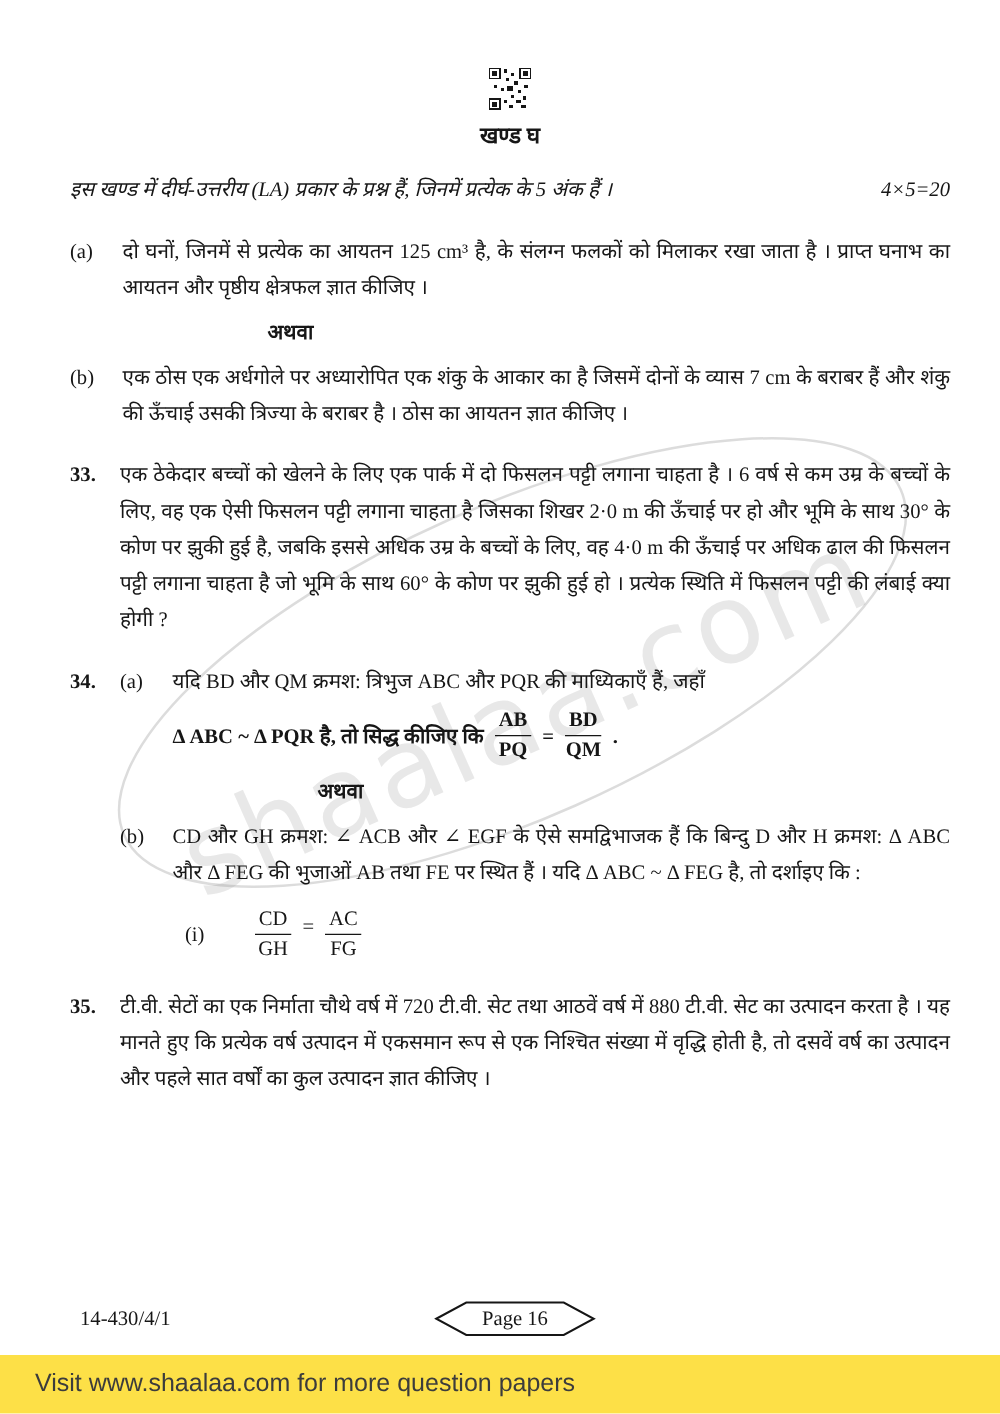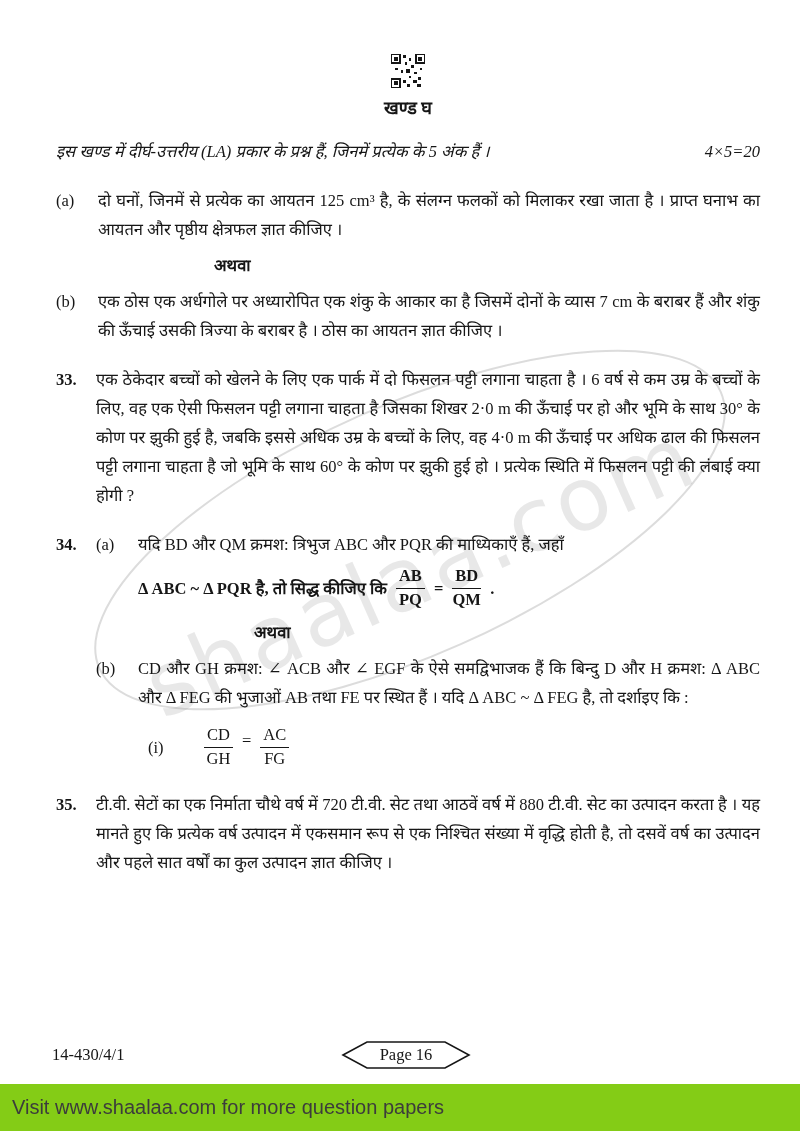--- a/index.html
+++ b/index.html
@@ -30,28 +30,28 @@
   .or-row { font-weight:bold; margin:7px 0 7px 158px; }
   .eq-line { display:flex; align-items:center; gap:9px; margin-top:6px; min-height:46px;font-weight:bold; }
   .frac { display:inline-block; text-align:center; line-height:1.12; }
   .frac .num { display:block; border-bottom:1.4px solid #161616; padding:0 3px 2px; }
   .frac .den { display:block; padding-top:2px; }
   .subitem { display:flex; align-items:center; margin:12px 0 0 10px; min-height:30px; }
   .subitem.with-frac { min-height:46px; }
   .sublabel { flex:0 0 56px; }
   .sub-eq { display:flex; align-items:flex-start; gap:9px; }
   
-  .footer { position:absolute; left:52px; right:40px; top:1040px; height:32px; z-index:2;text-decoration:underline; }
+  .footer { position:absolute; left:64px; right:40px; top:1040px; height:32px; z-index:2;text-decoration:underline; }
   .paper-code { position:absolute; left:0; top:5px; font-size:16.5px; font-family:"Liberation Serif","DejaVu Serif",serif; }
   .page-banner { position:absolute; left:50%; transform:translateX(-50%); top:0; width:132px; height:30px; }
   .page-banner svg { position:absolute; left:0; top:0; }
   .page-banner .label { position:absolute; inset:0; display:flex; align-items:center; justify-content:center; font-size:16.5px; }
   .visit-banner {
-    position:absolute; left:0; right:0; bottom:0; height:47px; background:#84cc16;
-    display:flex; align-items:center; padding-left:12px; z-index:2;
+    position:absolute; left:0; right:0; bottom:0; height:47px; background:#fde047;
+    display:flex; align-items:center; padding-left:28px; z-index:2;
     font-family:"Liberation Sans","DejaVu Sans",sans-serif; font-size:20px; color:#3c3c3c;
   }
 </style>
 </head>
 <body>
 
 <div class="page">
 
   <div class="watermark">
     <svg width="800" height="1131">

